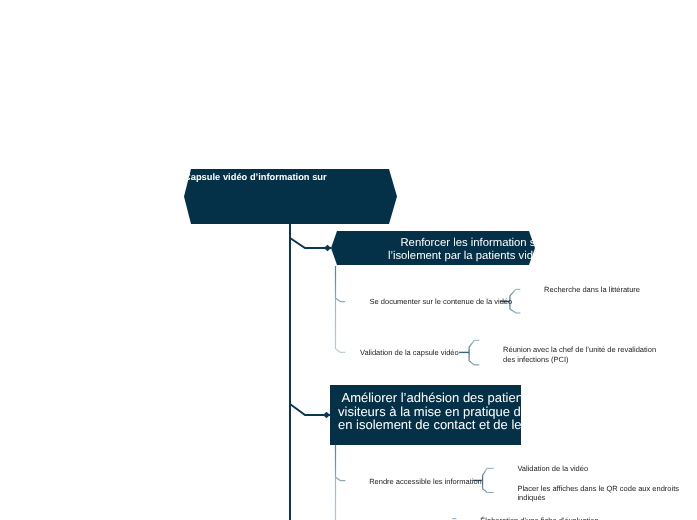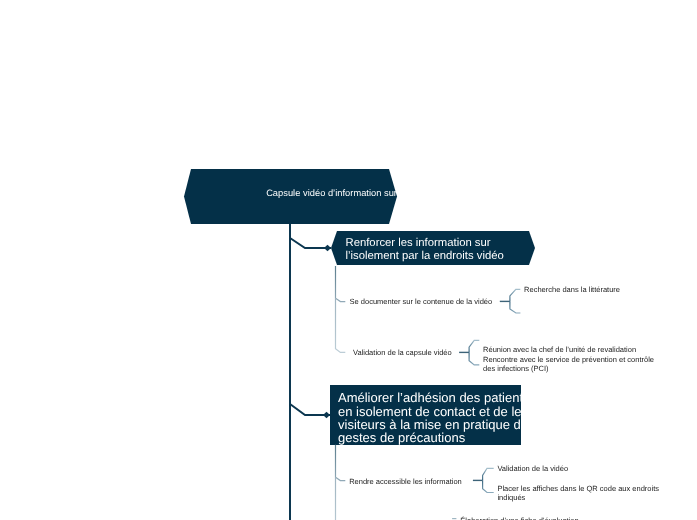--- a/index.html
+++ b/index.html
@@ -3,24 +3,24 @@
 <meta charset="utf-8">
 <title>Mind Map</title>
 <style>
   html,body{margin:0;padding:0;}
   body{width:697px;height:520px;overflow:hidden;background:#ffffff;
        font-family:"Liberation Sans",sans-serif;-webkit-font-smoothing:antialiased;text-rendering:geometricPrecision;}
   #stage{position:relative;width:697px;height:520px;overflow:hidden;}
   svg.layer{position:absolute;left:0;top:0;width:697px;height:520px;pointer-events:none;z-index:1;}
   .nodetxt,.leaf{z-index:2;-webkit-font-smoothing:antialiased;
                   transform:translateZ(0);}
-  .nodetxt{position:absolute;color:#ffffff;white-space:nowrap;}
-  .leaf{position:absolute;color:#1c1c1c;white-space:nowrap;font-size:7.5px;line-height:8.6px;}
-  .root-txt{left:184px;top:184px;width:213px;text-align:right;
-            font-weight:normal;font-size:9.3px;line-height:18.5px;letter-spacing:0.02px;}
+  .nodetxt{position:absolute;color:#ffffff;white-space:nowrap;text-align:right;}
+  .leaf{position:absolute;color:#1c1c1c;white-space:nowrap;font-size:7.5px;line-height:8.6px;margin-left:20px;}
+  .root-txt{left:184px;top:168px;width:213px;text-align:left;
+            font-weight:bold;font-size:9.3px;line-height:18.5px;letter-spacing:0.02px;}
   .b1-txt{left:345.5px;top:237.3px;width:200px;font-size:11.3px;line-height:12.7px;}
   .b2-txt{left:338px;top:391.3px;width:195px;font-size:13px;line-height:13.2px;}
 </style>
 </head>
 <body>
 
 <div id="stage">
 
   <svg class="layer" viewBox="0 0 697 520">
     <defs>
@@ -83,37 +83,35 @@
       <path d="M452.1,518.6 L456.4,518.6" stroke="#9fb6c2"></path>
     </g>
   </svg>
 
   <div class="nodetxt root-txt">
     <div>Capsule vidéo d’information sur</div>
   </div>
 
   <div class="nodetxt b1-txt">
     <div>Renforcer les information sur</div>
-    <div>l’isolement par la endroits vidéo</div>
+    <div>l’isolement par la patients vidéo</div>
   </div>
 
   <div class="nodetxt b2-txt">
     <div>Améliorer l’adhésion des patients</div>
+    <div>visiteurs à la mise en pratique des</div>
     <div>en isolement de contact et de leurs</div>
-    <div>visiteurs à la mise en pratique des</div>
-    <div>gestes de précautions</div>
   </div>
 
   <div class="leaf" style="left:349.6px;top:298.4px">Se documenter sur le contenue de la vidéo</div>
   <div class="leaf" style="left:524.1px;top:286.4px">Recherche dans la littérature</div>
 
-  <div class="leaf" style="left:353px;top:349.4px">Validation de la capsule vidéo</div>
+  <div class="leaf" style="left:340px;top:349.4px">Validation de la capsule vidéo</div>
   <div class="leaf" style="left:483.1px;top:346px">Réunion avec la chef de l’unité de revalidation</div>
   <div class="leaf" style="left:483.1px;top:356.4px">
-    <div>Rencontre avec le service de prévention et contrôle</div>
     <div>des infections (PCI)</div>
   </div>
 
   <div class="leaf" style="left:349.2px;top:477.6px">Rendre accessible les information</div>
   <div class="leaf" style="left:497.4px;top:465.0px">Validation de la vidéo</div>
   <div class="leaf" style="left:497.4px;top:485.1px">
     <div>Placer les affiches dans le QR code aux endroits</div>
     <div>indiqués</div>
   </div>
   <div class="leaf" style="left:460.3px;top:516.5px">Élaboration d’une fiche d’évaluation</div>

